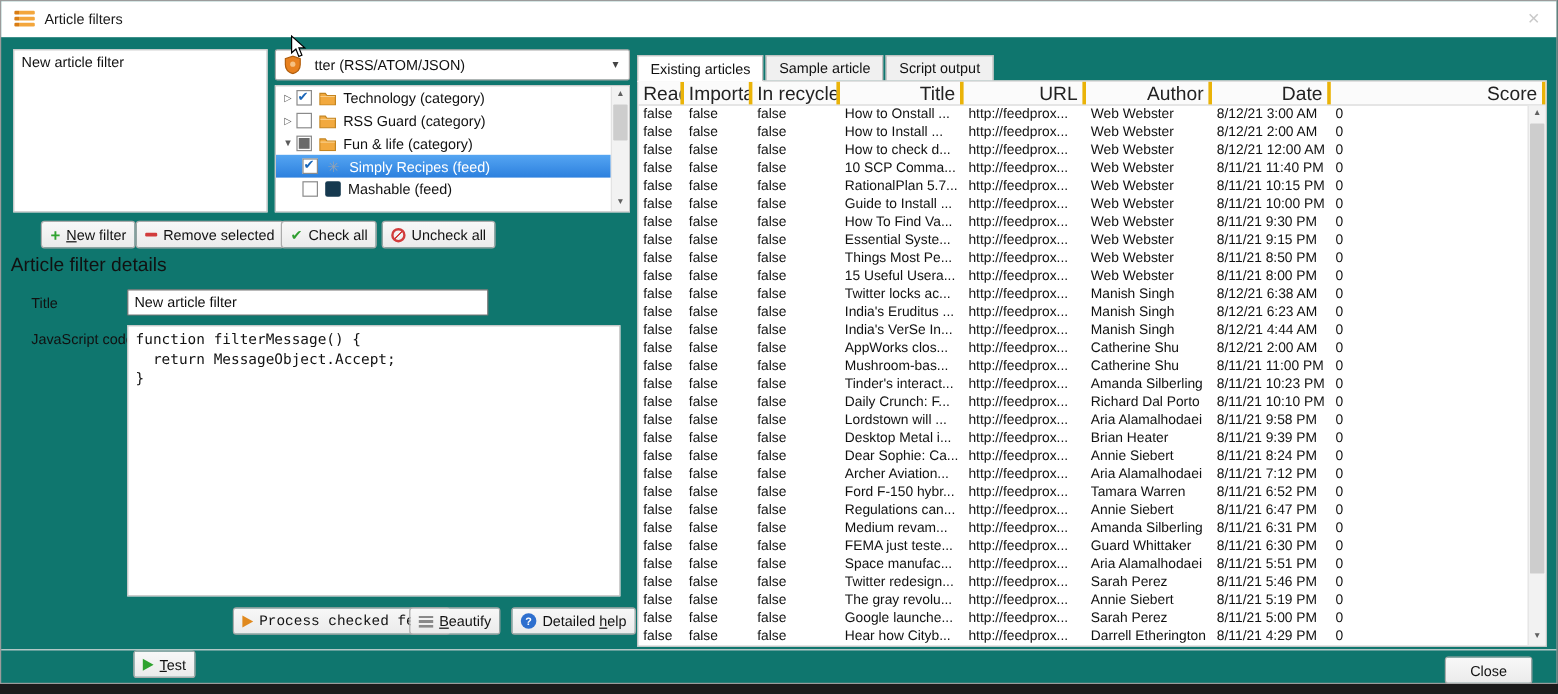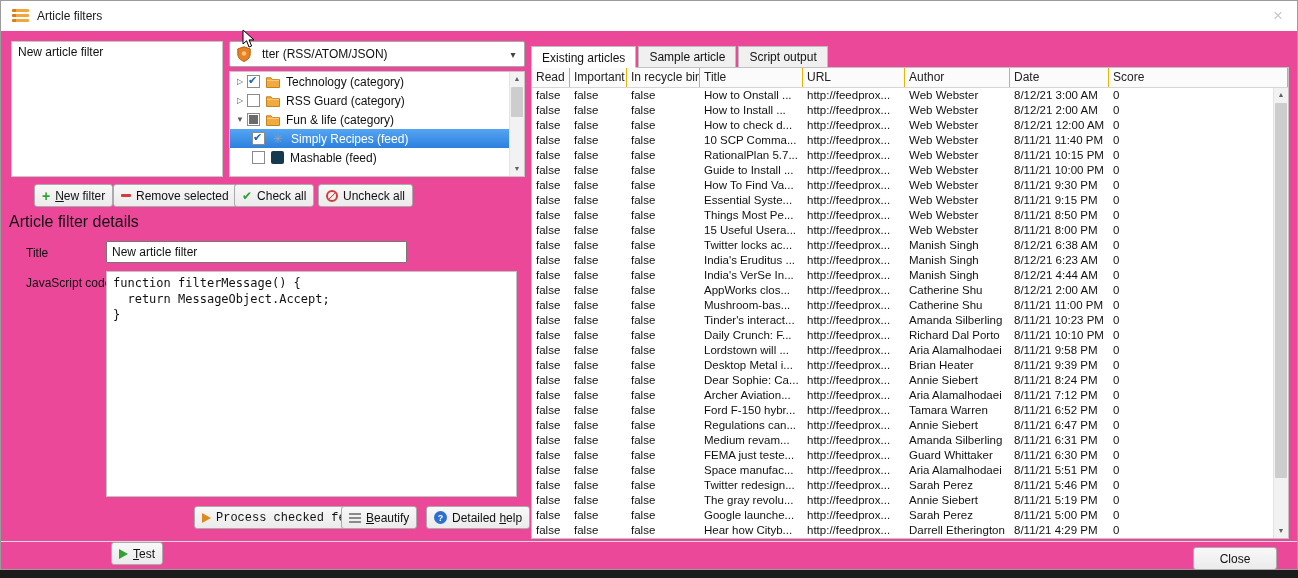--- a/index.html
+++ b/index.html
@@ -1,19 +1,19 @@
 <!DOCTYPE html>
 <html><head>
 <meta charset="utf-8">
 <style>
   * { box-sizing: border-box; margin: 0; padding: 0; }
   html,body { width:1298px; height:578px; overflow:hidden; background:#141414;
               font-family:"Liberation Sans", sans-serif; }
   .win { position:absolute; left:0; top:0; width:1298px; height:570px;
-         background:#ec4899; border:1px solid #9b9b9b;padding-left:20px; }
+         background:#0f766e; border:1px solid #9b9b9b;padding-left:20px; }
 
   
   .titlebar { position:absolute; left:0; top:0; right:0; height:30px; background:#fff; }
   .app-icon { position:absolute; left:11px; top:8px; width:17px; height:14px; }
   .app-icon i { display:block; height:3px; margin-bottom:2px; border-radius:1px;
                 background:linear-gradient(90deg,#d97d14 0 4px,#f3a63c 4px); }
   .win-title { position:absolute; left:36px; top:8px; font-size:12px; color:#1a1a1a; }
   .close-x { position:absolute; right:14px; top:5px; font-size:17px; color:#c9c9c9; cursor:default; }
 
   
@@ -87,31 +87,31 @@
   .tabs { position:absolute; left:530px; top:45px; height:21px; display:flex; z-index:2; }
   .tab { padding:3px 10px 3px 10px; font-size:12px; color:#111; background:#f0f0f0;
          border:1px solid #bdbdbd; border-bottom:none; margin-right:2px; }
   .tab.active { background:#fff; position:relative; padding-top:4px; margin-bottom:-1px;
                 border-bottom:1px solid #fff; }
 
   .table { position:absolute; left:530px; top:66px; width:758px; height:472px;
            border:1px solid #c2c2c2; background:#fff; overflow:hidden; }
   .thead { display:grid; grid-template-columns:38px 57px 73px 103px 102px 105px 99px minmax(0,1fr);
            height:20px; background:#fbfbfb; border-bottom:1px solid #d6d6d6; }
-  .th { font-size:12px; color:#222; padding:2px 4px; border-right:1px solid #eab308;
-        white-space:nowrap; overflow:hidden; }
+  .th { font-size:16px; color:#222; padding:2px 4px; border-right:3px solid #eab308;
+        white-space:nowrap; overflow:hidden;text-align:right; }
   .tbody { position:absolute; left:0; top:20px; right:15px; bottom:0; overflow:hidden; }
   .tr { display:grid; grid-template-columns:38px 57px 73px 103px 102px 105px 99px minmax(0,1fr);
         height:15px; }
   .td { font-size:11.5px; line-height:15px; color:#111; padding:0 4px;
         white-space:nowrap; overflow:hidden; }
 
   
   .footer-sep { position:absolute; left:0; right:0; top:540px; border-top:1px solid #dcdcdc; }
-  .close-btn { right:20px; top:546px; width:84px; justify-content:center; }
+  .close-btn { right:20px; top:546px; width:73px; justify-content:center; }
   .taskbar { position:absolute; left:0; bottom:0; width:1298px; height:8px; background:#1b1b1b; }
 
   .cursor { position:absolute; left:241px; top:28px; z-index:50; }
 </style>
 </head>
 <body>
 
 <div class="win">
 
   <div class="titlebar">

